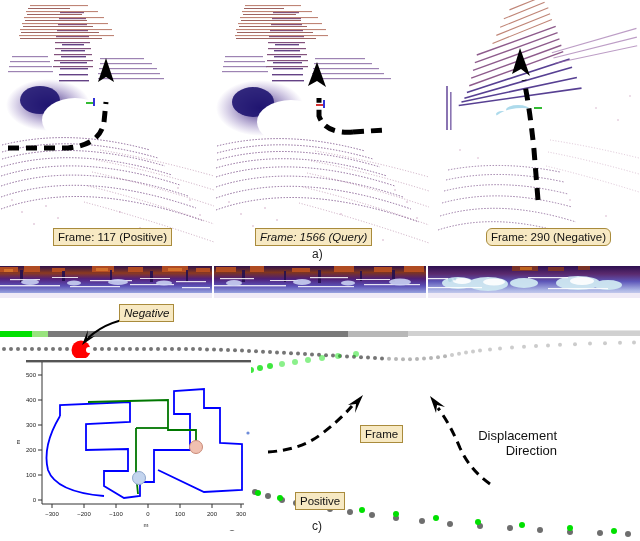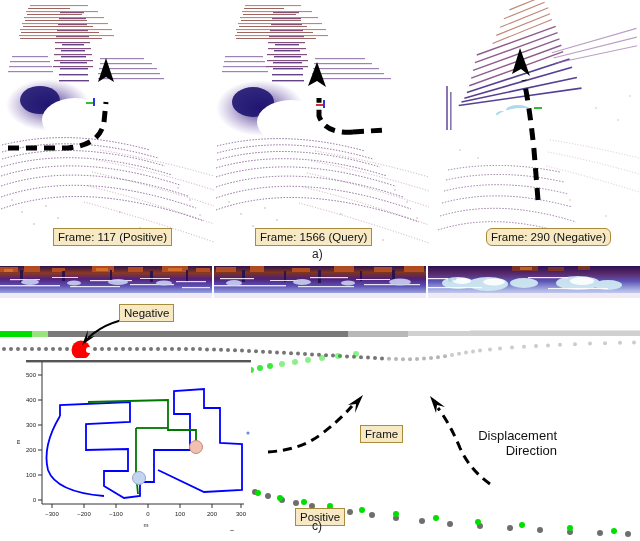--- a/index.html
+++ b/index.html
@@ -324,21 +324,21 @@
           <circle cx="176" cy="216" r="0.8"></circle>
       </g>
 
       <path d="M108 200 L 104 150 Q 100 110 94 80" stroke="#000" stroke-width="5" fill="none" stroke-dasharray="12 8"></path>
       <polygon points="90,48 82,74 91,69 100,76" fill="#000"></polygon>
       <line x1="104" y1="108" x2="112" y2="108" stroke="#00aa00" stroke-width="1.6"></line>
     </svg>
   </div>
 
   <div class="callout" style="left:53px;top:228px;">Frame: 117 (Positive)</div>
-  <div class="callout" style="left:255px;top:228px;">Frame: 1566 (Query)</div>
+  <div class="callout" style="left:255px;top:228px;font-style:italic;">Frame: 1566 (Query)</div>
   <div class="callout" style="left:486px;top:228px;border-radius:6px;">Frame: 290 (Negative)</div>
 
   <div class="subcap" style="left:312px;top:247px;">a)</div>
 
   <div class="rstrip" style="left:0px;width:212px;">
     <svg width="212" height="32" viewBox="0 0 212 32">
       <defs>
         <linearGradient id="rb1" x1="0" y1="0" x2="0" y2="1">
           <stop offset="0%" stop-color="#30124a"></stop>
           <stop offset="22%" stop-color="#8c3a20"></stop>
@@ -727,23 +727,23 @@
     <div class="dlabel" style="left:93px;top:111px;width:115px;">
       <span>Displacement</span><br>
       <span>Direction</span>
     </div>
     <div class="dlabel" style="left:437px;top:128px;width:120px;">
       <span>Displacement</span><br>
       <span>Direction</span>
     </div>
   </div>
 
-  <div class="callout" style="left:119px;top:304px;">Negative</div>
+  <div class="callout" style="left:119px;top:304px;font-style:italic;">Negative</div>
   <div class="callout" style="left:360px;top:425px;">Frame</div>
-  <div class="callout" style="left:295px;top:492px;margin-top:16px;">Positive</div>
+  <div class="callout" style="left:295px;top:492px;">Positive</div>
 
   <div class="inset">
     <svg width="243" height="172" viewBox="0 0 243 172">
       <rect x="0" y="0" width="243" height="172" fill="#ffffff"></rect>
 
       <rect x="18" y="2" width="225" height="2.4" fill="#555"></rect>
 
       <line x1="34" y1="4" x2="34" y2="146" stroke="#333" stroke-width="1"></line>
       <line x1="34" y1="146" x2="236" y2="146" stroke="#333" stroke-width="1"></line>
 

